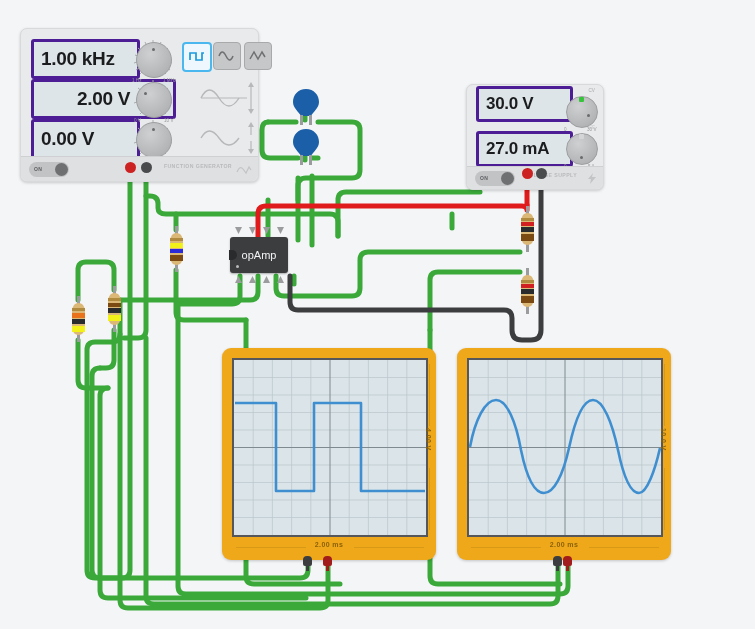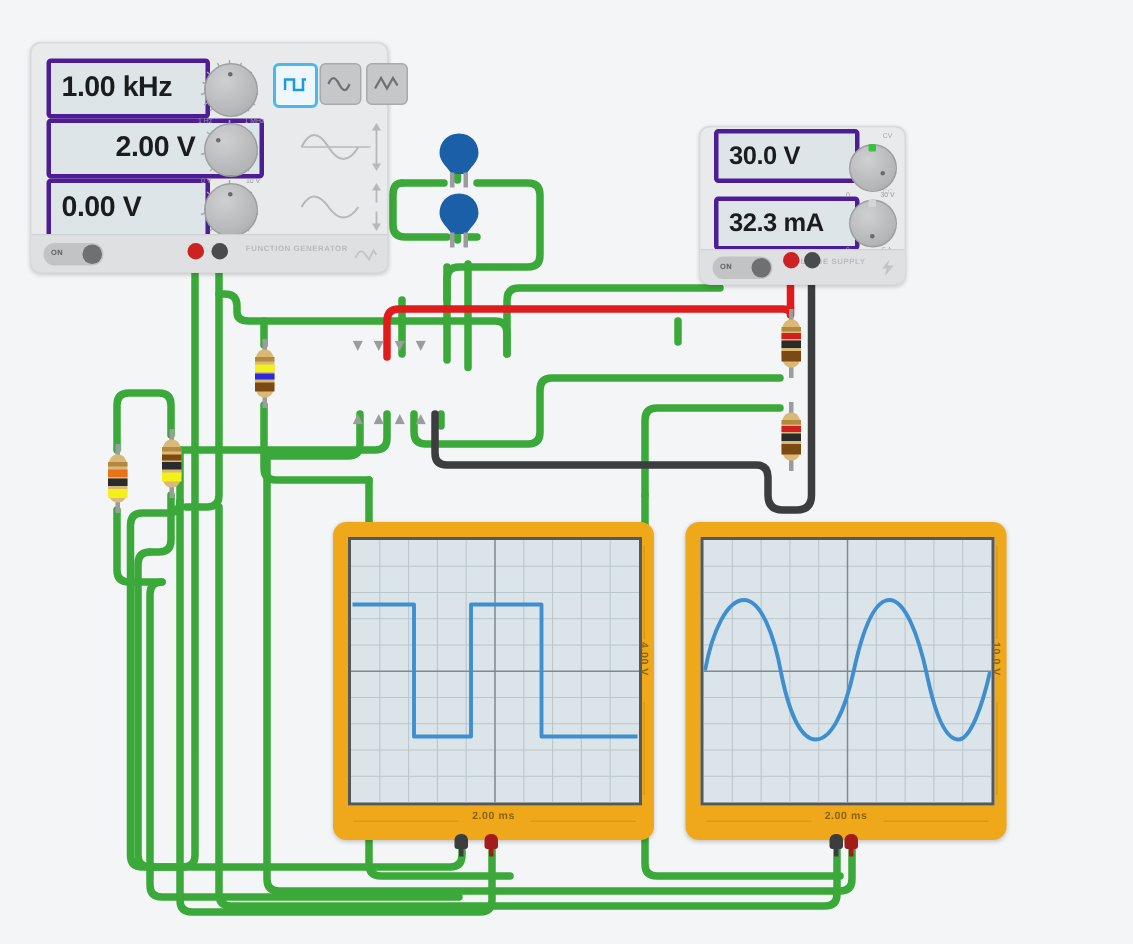--- a/index.html
+++ b/index.html
@@ -307,21 +307,21 @@
 <div style="position:absolute;left:125px;top:162px;width:11px;height:13px;">
   <div style="position:absolute;left:0;top:0;width:11px;height:11px;border-radius:50%;background:#cc2222;"></div>
 </div>
 <div style="position:absolute;left:141px;top:162px;width:11px;height:13px;">
   <div style="position:absolute;left:0;top:0;width:11px;height:11px;border-radius:50%;background:#4a4b4d;"></div>
 </div>
 
 <div class="instrument" style="left:466px;top:84px;width:136px;height:104px;">
   <div class="inst-body">
     <div class="disp" style="position:absolute;left:9px;top:1px;width:84px;height:30px;font-size:17px;text-align:right;">30.0 V</div>
-    <div class="disp" style="position:absolute;left:9px;top:46px;width:84px;height:30px;font-size:17px;">32.3 mA</div>
+    <div class="disp" style="position:absolute;left:9px;top:46px;width:84px;height:30px;font-size:17px;">27.0 mA</div>
 
     <div class="knobwrap" style="left:99px;top:11px;">
       <div class="knob-dial" style="position:absolute;left:0;top:0;width:30px;height:30px;">
         <div class="knob-dot" style="left:20px;top:17px;"></div>
       </div>
       <div class="knob-lbl" style="left:-2px;top:31px;">0</div>
       <div class="knob-lbl" style="left:21px;top:31px;">30 V</div>
     </div>
 
     <div class="knobwrap" style="left:99px;top:48px;">
@@ -436,20 +436,25 @@
   <div class="pin-t" style="left:5px;top:-5px;"></div>
   <div class="pin-t" style="left:19px;top:-5px;"></div>
   <div class="pin-t" style="left:33px;top:-5px;"></div>
   <div class="pin-t" style="left:47px;top:-5px;"></div>
 
   <div class="pin-b" style="left:5px;bottom:-5px;"></div>
   <div class="pin-b" style="left:19px;bottom:-5px;"></div>
   <div class="pin-b" style="left:33px;bottom:-5px;"></div>
   <div class="pin-b" style="left:47px;bottom:-5px;"></div>
 
+  <div class="opamp" style="left:0;top:0;width:58px;height:36px;margin-top:5px;">
+    <div class="notch"></div>
+    <div class="dot1"></div>
+    <span>opAmp</span>
+  </div>
 </div>
 
 <div class="scope" style="left:222px;top:348px;width:214px;height:212px;">
   <div class="scope-screen" style="left:10px;top:10px;width:192px;height:175px;">
     <svg class="scope-grid" viewBox="0 0 192 175" preserveAspectRatio="none">
       <g stroke="#b9c6cc" stroke-width="0.7">
         <line x1="19.2" y1="0" x2="19.2" y2="175"></line>
           <line x1="38.4" y1="0" x2="38.4" y2="175"></line>
         <line x1="57.6" y1="0" x2="57.6" y2="175"></line>
           <line x1="76.8" y1="0" x2="76.8" y2="175"></line>

